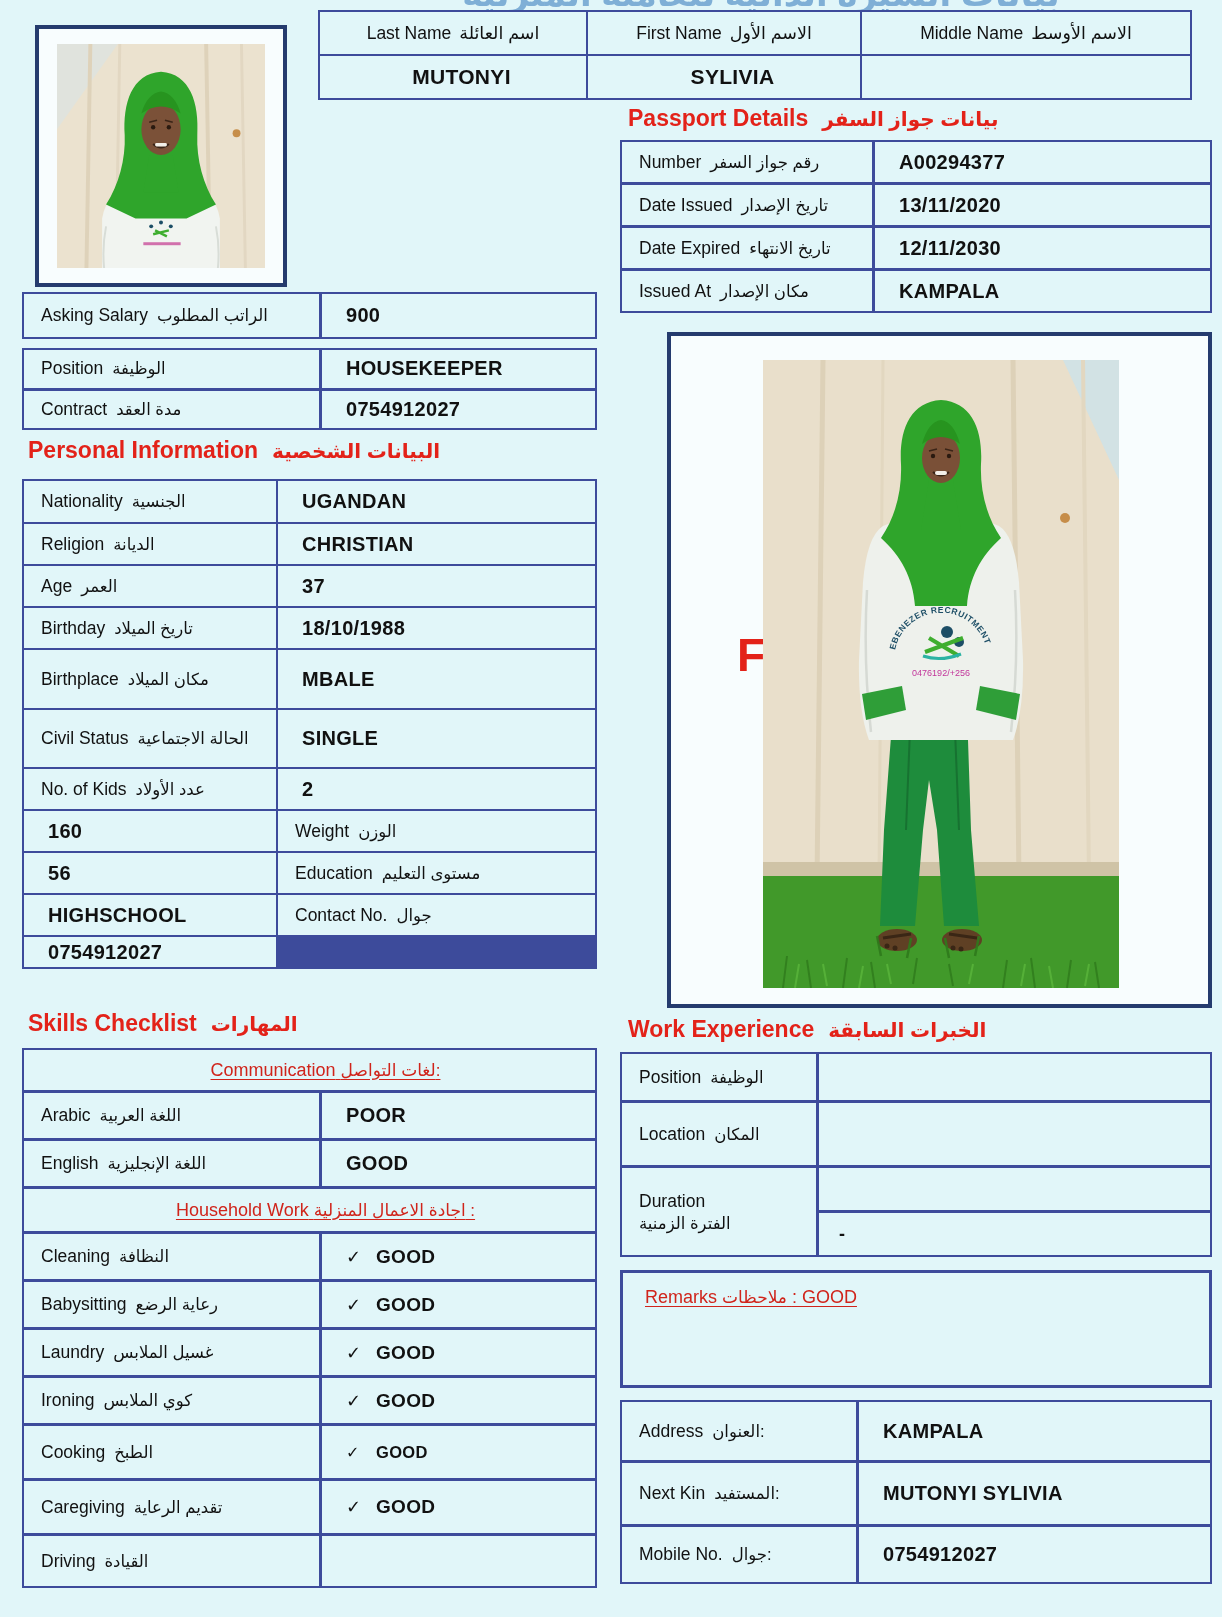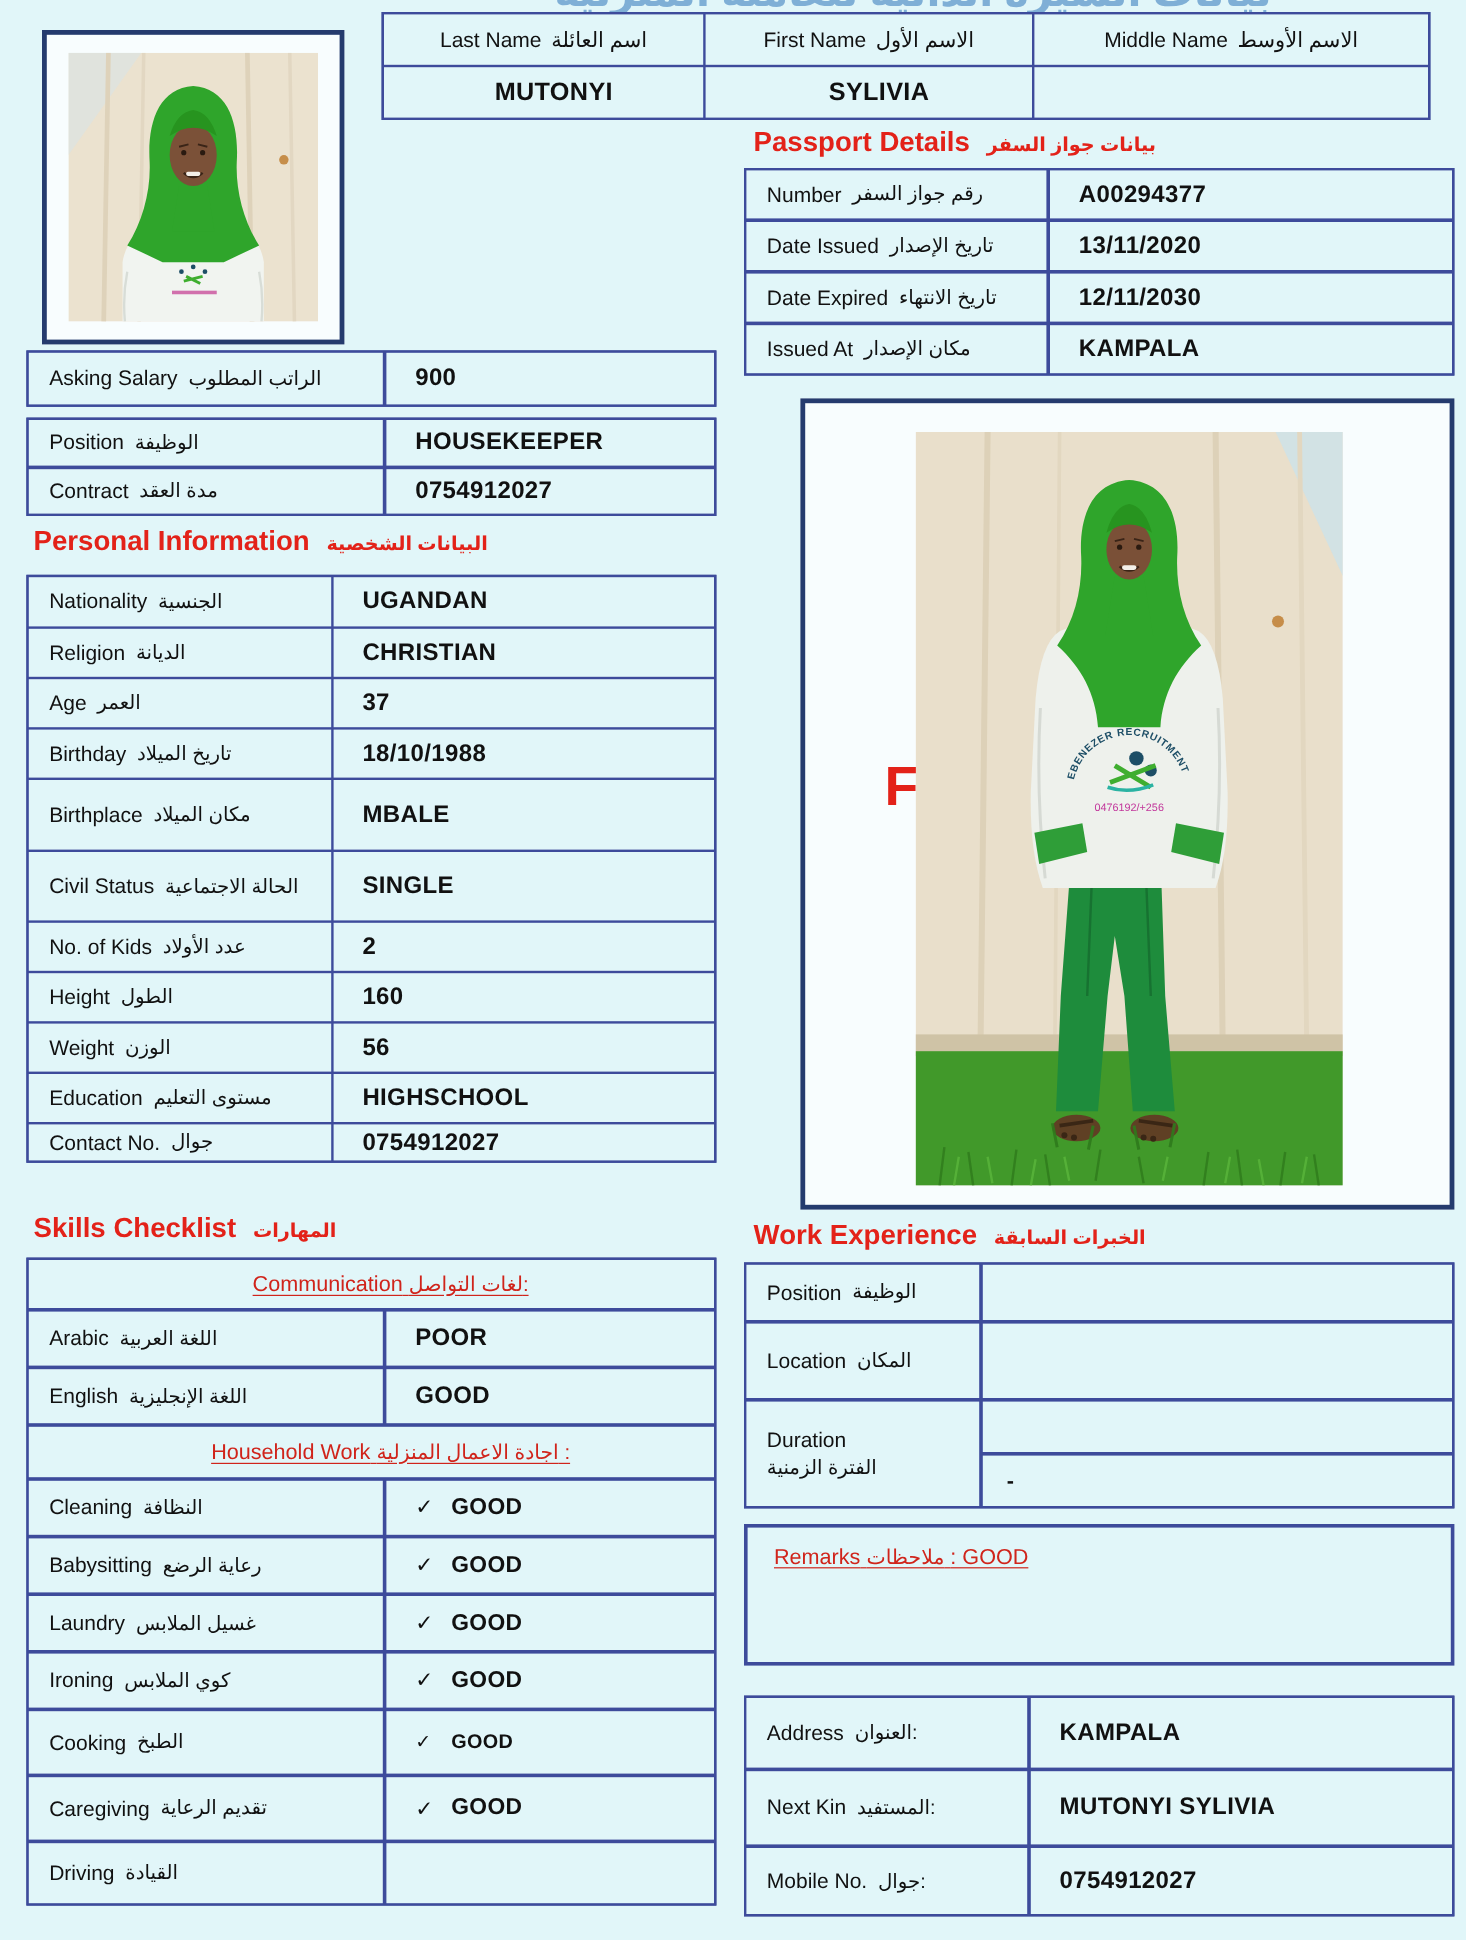--- a/index.html
+++ b/index.html
@@ -15,21 +15,21 @@
   .tbl{position:absolute;display:grid;box-sizing:border-box;background:#3d4b9b;
        border:2px solid #3d4b9b;gap:3px;}
   .tbl .cell{background:#e1f6f9;display:flex;align-items:center;min-width:0;}
   .cell.label{padding-left:17px;gap:9px;font-size:17.5px;flex-wrap:wrap;row-gap:0;}
   .cell.label .ar{font-size:16.5px;}
   .cell.val{font-weight:bold;font-size:20px;padding-left:24px;letter-spacing:.3px;}
   .span2{grid-column:1 / -1;}
 
   
   .sec-title{position:absolute;color:#e32219;font-weight:bold;font-size:23px;white-space:nowrap;}
-  .sec-title .ar{font-size:16px;margin-left:14px;}
+  .sec-title .ar{font-size:20px;margin-left:14px;}
 
   
   .red-u{color:#d0241b;font-size:18px;text-decoration:underline;text-underline-offset:3px;}
   .red-u .ar{font-size:17px;}
 
   
   .name-table{left:318px;top:10px;width:874px;height:90px;
               grid-template-columns:266px 272px 1fr;grid-template-rows:42px 1fr;gap:2px;text-align:center;}
   .name-table .th{justify-content:center;font-size:17.5px;gap:8px;padding:0;}
   .name-table .val{justify-content:center;padding-left:17px;font-size:21px;}
@@ -51,21 +51,21 @@
 
   .work-table{left:620px;top:1052px;width:592px;height:205px;
               grid-template-columns:194px 1fr;grid-template-rows:46px 62px 1fr;}
   .dur-wrap{display:grid;grid-template-rows:42px 1fr;gap:3px;background:#3d4b9b;}
   .dur-wrap .cell{padding-left:20px;font-weight:bold;font-size:18px;}
   .cell.two-line{flex-direction:column;align-items:flex-start;justify-content:center;gap:2px;}
 
   .remarks-box{position:absolute;left:620px;top:1270px;width:592px;height:118px;box-sizing:border-box;
                border:3px solid #3d4b9b;background:#e1f6f9;padding:14px 0 0 22px;}
   .contact-table{left:620px;top:1400px;width:592px;height:184px;
-                 grid-template-columns:234px 1fr;grid-template-rows:58px 61px 1fr;margin-top:13px;}
+                 grid-template-columns:234px 1fr;grid-template-rows:58px 61px 1fr;}
 
   
   .photo-box{position:absolute;box-sizing:border-box;border:4px solid #253b6e;background:#f8fdfe;}
   .photo-box.small{left:35px;top:25px;width:252px;height:262px;padding:15px 18px;}
   .photo-box.big{left:667px;top:332px;width:545px;height:676px;}
   .photo-box svg{display:block;width:100%;height:100%;}
   .wm-letter{position:absolute;left:66px;top:292px;font-size:46px;font-weight:bold;color:#e32219;z-index:1;}
   .bigphoto{position:absolute;left:92px;top:24px;width:356px;height:628px;z-index:2;}
 </style>
 </head>
@@ -204,24 +204,20 @@
     <div class="cell label">
         <span>Civil Status</span>
         <span class="ar">الحالة الاجتماعية</span>
       </div>
     <div class="cell val">SINGLE</div>
     <div class="cell label">
         <span>No. of Kids</span>
         <span class="ar">عدد الأولاد</span>
       </div>
     <div class="cell val">2</div>
-    <div class="cell label">
-        <span>Height</span>
-        <span class="ar">الطول</span>
-      </div>
     <div class="cell val">160</div>
     <div class="cell label">
         <span>Weight</span>
         <span class="ar">الوزن</span>
       </div>
     <div class="cell val">56</div>
     <div class="cell label">
         <span>Education</span>
         <span class="ar">مستوى التعليم</span>
       </div>

